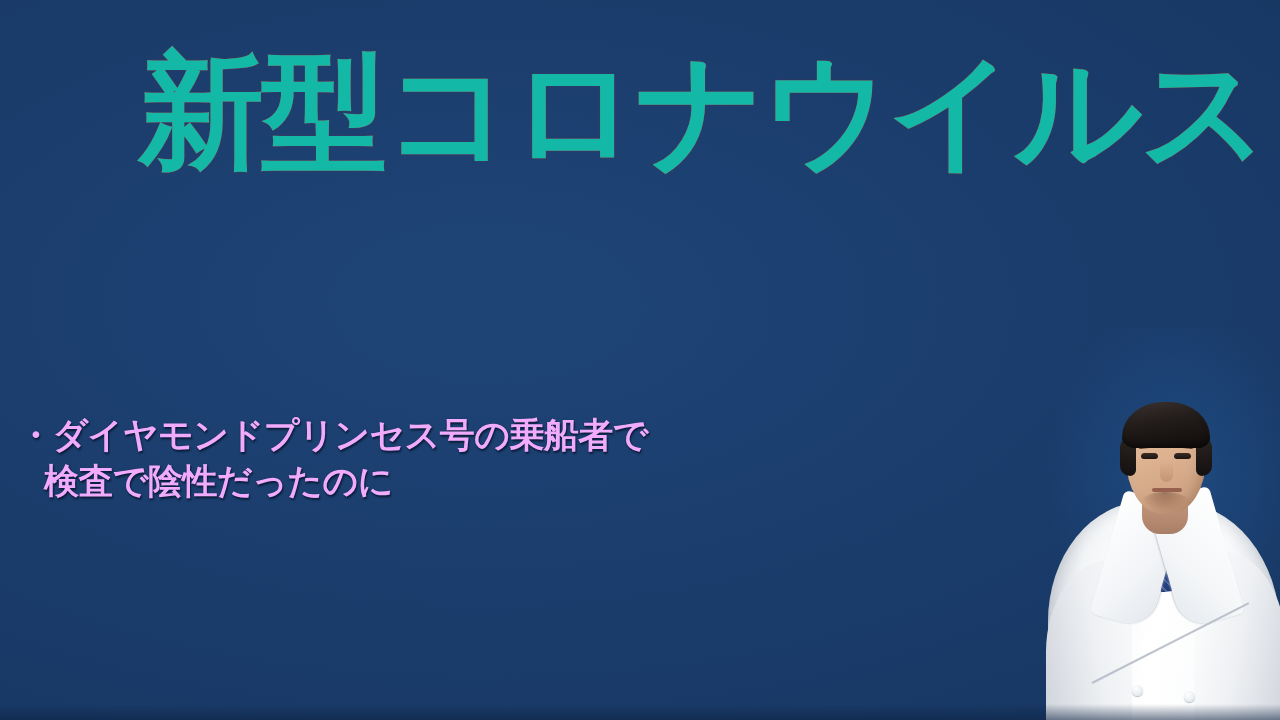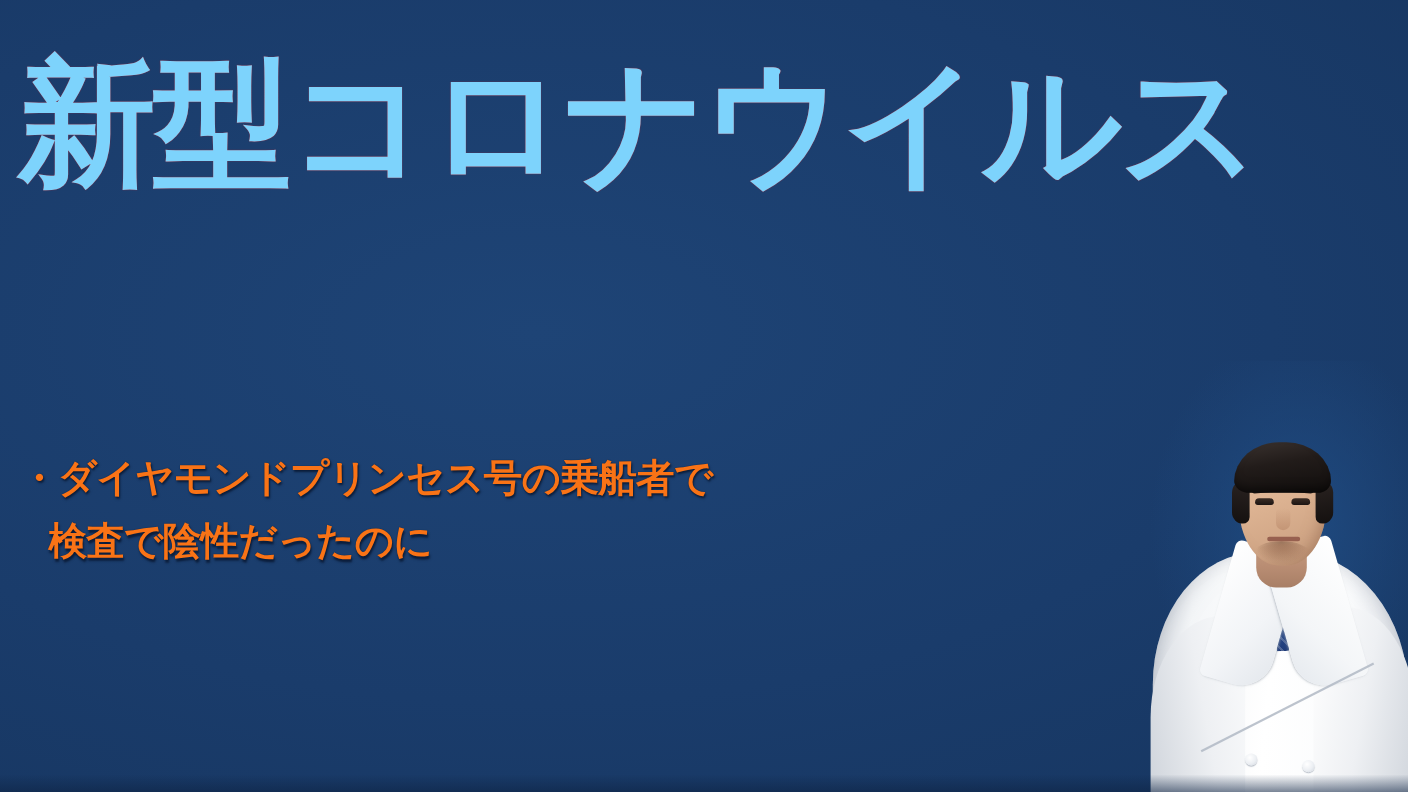--- a/index.html
+++ b/index.html
@@ -35,51 +35,52 @@
   }
 
   
   #title-block {
     position: absolute;
     left: 16px;
     top: 38px;
     width: 1250px;
   }
   .title-line {
-    color: #7dd3fc;
+    color: #14b8a6;
     font-weight: 700;
     font-size: 128px;
     line-height: 1.17;
     letter-spacing: -2px;
     white-space: nowrap;
     text-shadow: 0 0 1px rgba(240,27,24,0.9);
+    text-align: right;
   }
   .title-line.l1 { font-size: 126px; letter-spacing: -3px; }
   .title-line.l2 { font-size: 126px; letter-spacing: -2px; }
 
   
   #bullet-block {
     position: absolute;
     left: 18px;
     top: 412px;
     width: 1040px;
   }
   .bullet-group {
     margin-bottom: 6px;
   }
   .bullet-line {
-    color: #f97316;
+    color: #f0abfc;
     font-weight: 700;
     font-size: 35px;
     line-height: 1.32;
     letter-spacing: -0.6px;
     white-space: nowrap;
     text-shadow: 1px 2px 2px rgba(6,18,40,0.75), 0 0 1px rgba(10,26,54,0.8);
   }
-  .bullet-line.cont  { padding-left: 26px; margin-top: 12px; }
+  .bullet-line.cont  { padding-left: 26px; }
   .bullet-line.cont2 { padding-left: 40px; }
   .group-gap-1 { height: 30px; }
   .group-gap-2 { height: 14px; }
 
   
   #doctor {
     position: absolute;
     right: 0;
     bottom: 0;
     width: 236px;

